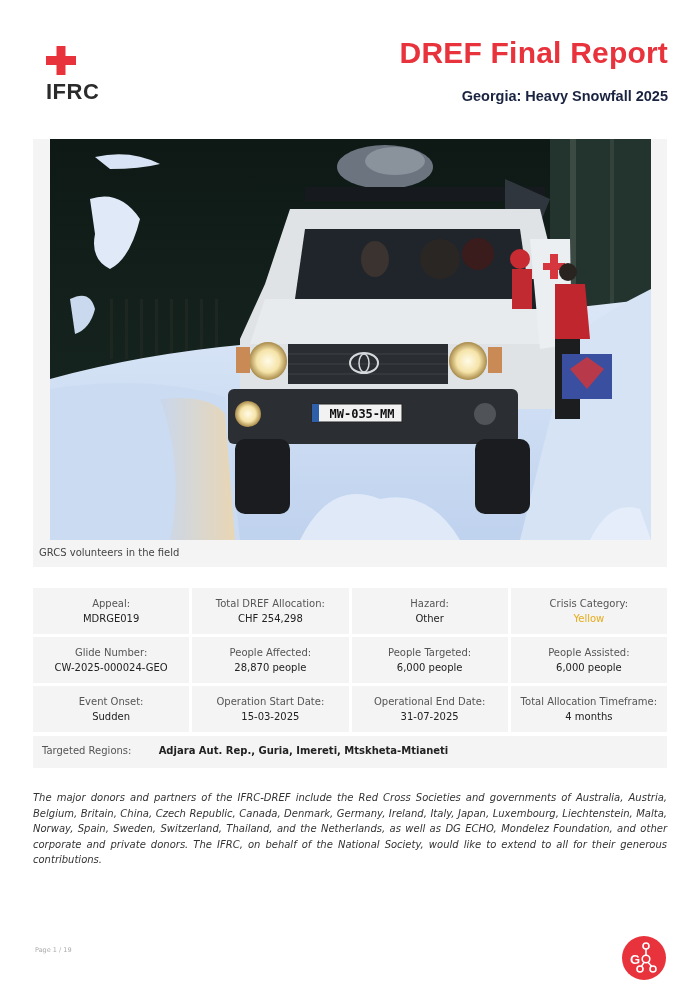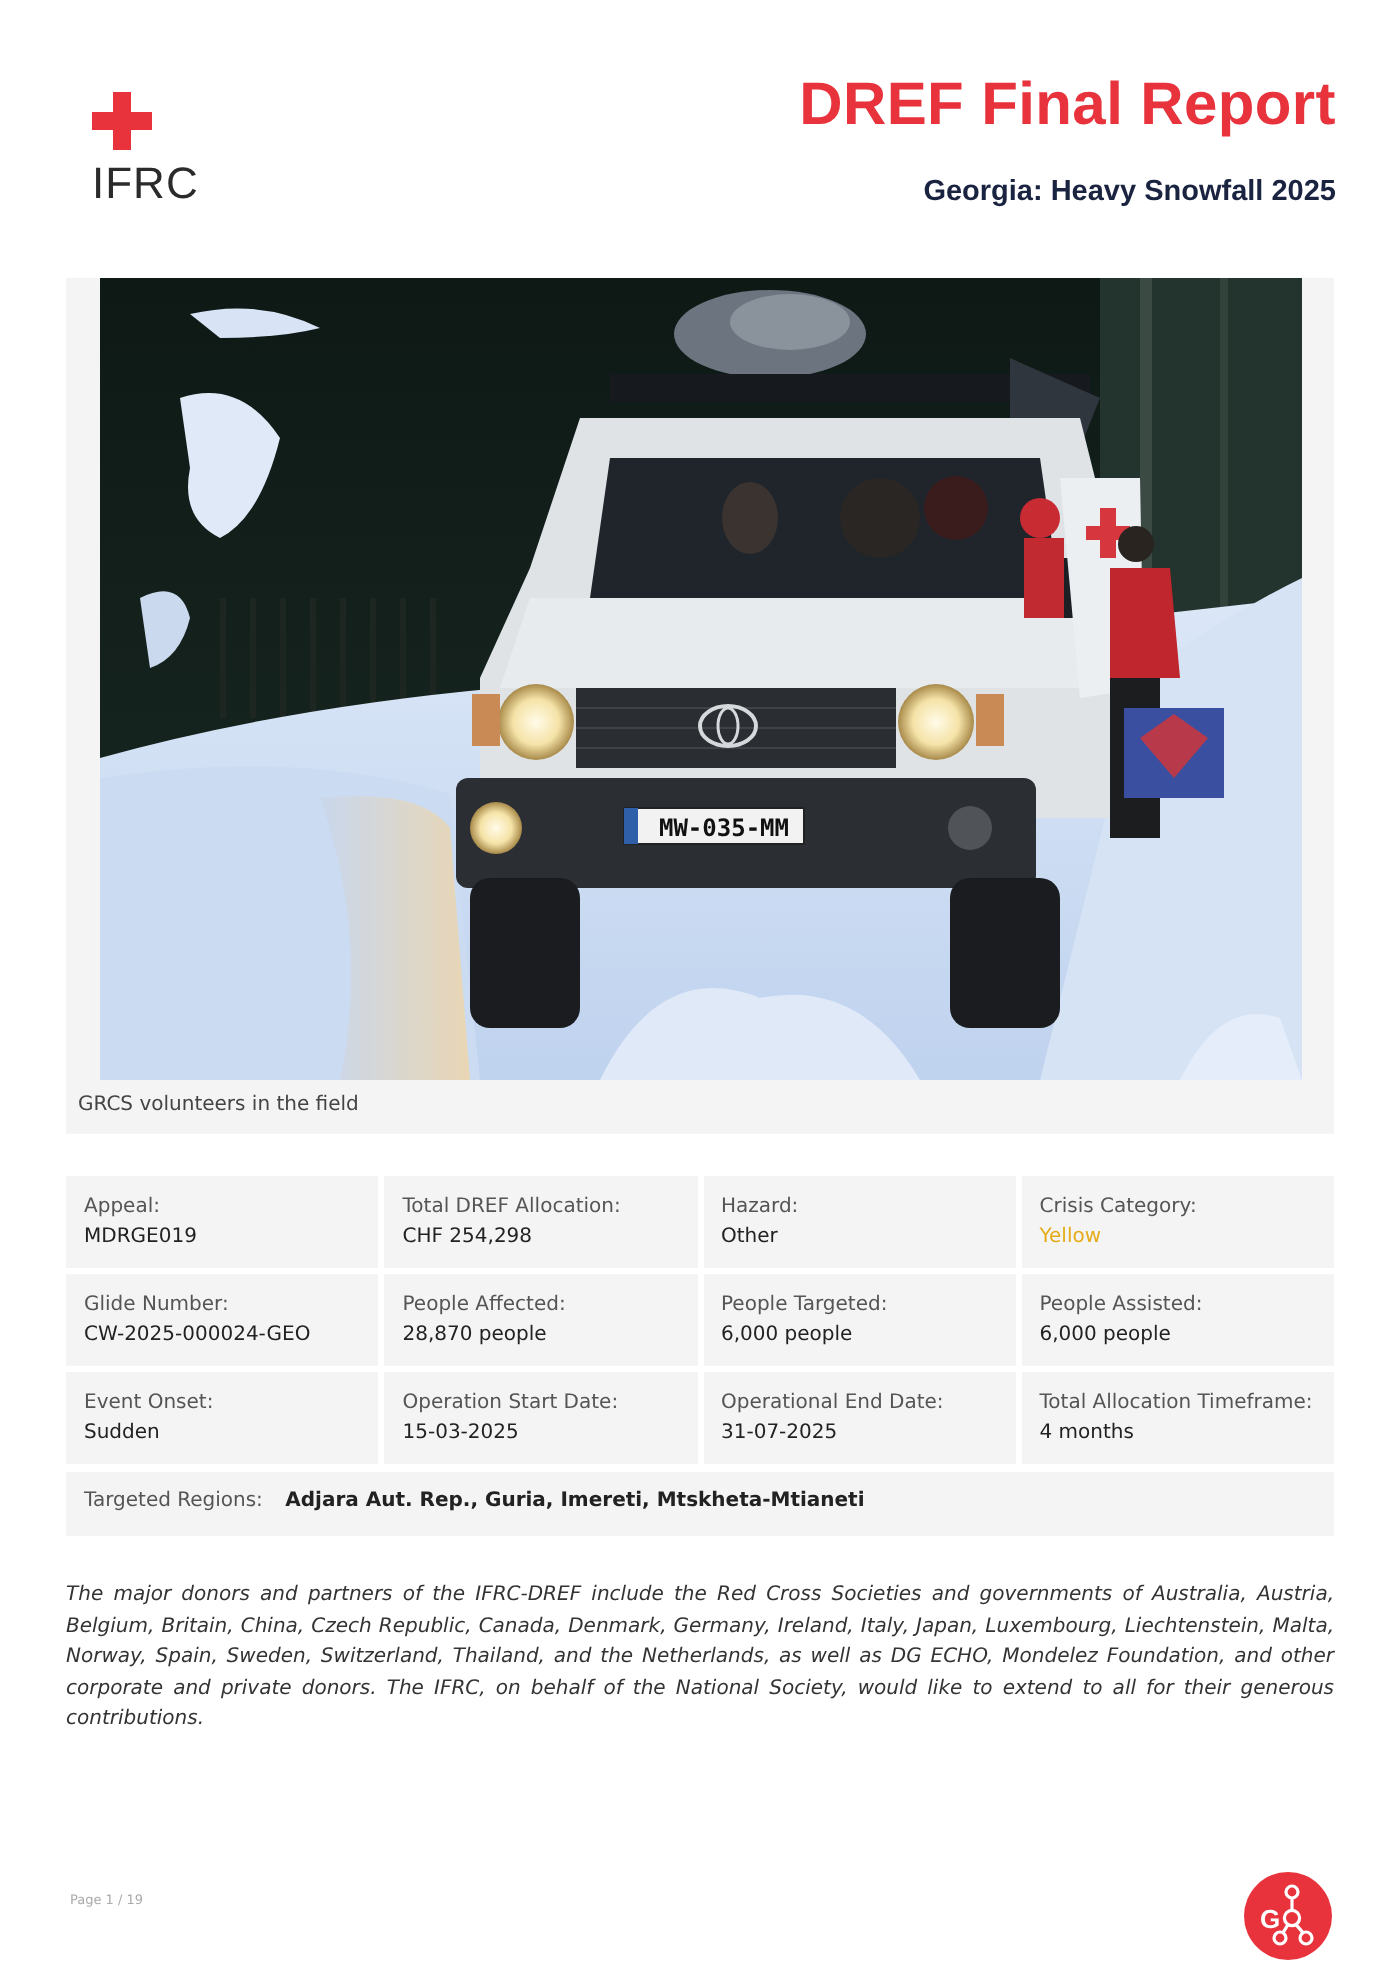--- a/index.html
+++ b/index.html
@@ -2,39 +2,39 @@
 <html><head>
 <meta charset="utf-8">
 <style>
   * { box-sizing: border-box; margin: 0; padding: 0; }
   html, body { width: 700px; height: 991px; background: #ffffff; overflow: hidden; }
   body { position: relative; font-family: "DejaVu Sans", sans-serif; color: #222; }
 
   
   .logo { position: absolute; left: 46px; top: 46px; width: 64px; height: 60px; }
   .logo-emblem { position: absolute; left: 0; top: 0; width: 60px; height: 32px; }
-  .logo-text { position: absolute; left: 0; top: 33px; font-family: "Liberation Sans", sans-serif; font-weight: 400; font-size: 22px; letter-spacing: 0.5px; color: #2b2b2b; }
+  .logo-text { position: absolute; left: 0; top: 33px; font-family: "Liberation Sans", sans-serif; font-weight: 700; font-size: 22px; letter-spacing: 0.5px; color: #2b2b2b; }
 
   .title { position: absolute; right: 32px; top: 36px; font-family: "Liberation Sans", sans-serif; font-weight: 700; font-size: 30px; color: #e8323c; letter-spacing: 0.2px; }
   .subtitle { position: absolute; right: 32px; top: 88px; font-family: "Liberation Sans", sans-serif; font-weight: 700; font-size: 14.5px; color: #1a2340; }
 
   
   .photo-frame { position: absolute; left: 33px; top: 139px; width: 634px; height: 428px; background: #f4f4f4; }
   .photo { position: absolute; left: 17px; top: 0; width: 601px; height: 401px; overflow: hidden; background: #86efac; }
   .photo svg { display: block; }
   .caption { position: absolute; left: 0; top: 401px; width: 634px; height: 27px; padding: 7px 6px; font-size: 10px; color: #444; }
 
   
   .grid { position: absolute; left: 33px; top: 588px; width: 634px; display: grid; grid-template-columns: repeat(4, 1fr); gap: 3px; }
-  .cell { background: #f4f4f4; height: 46px; padding: 9px 9px; }
+  .cell { background: #f4f4f4; height: 46px; padding: 9px 9px; text-align: center; }
   .cell .lbl { font-size: 10px; color: #555; line-height: 14px; }
   .cell .val { font-size: 10px; font-weight: 400; color: #222; line-height: 16px; }
   .cell .val.yellow { color: #e5ac1a; }
   .regions { position: absolute; left: 33px; top: 736px; width: 634px; height: 32px; background: #f4f4f4; padding: 9px 9px; font-size: 10px; }
-  .regions .lbl { color: #555; margin-right: 8px; }
+  .regions .lbl { color: #555; margin-right: 24px; }
   .regions .val { font-weight: 700; color: #222; }
 
   
   .donors { position: absolute; left: 33px; top: 790px; width: 634px; font-size: 10px; line-height: 15.5px; font-style: italic; color: #333; text-align: justify; }
 
   
   .page-num { position: absolute; left: 35px; top: 946px; font-size: 6.5px; color: #aaa; }
   .go-logo { position: absolute; left: 622px; top: 936px; width: 44px; height: 44px; }
 </style>
 </head>

